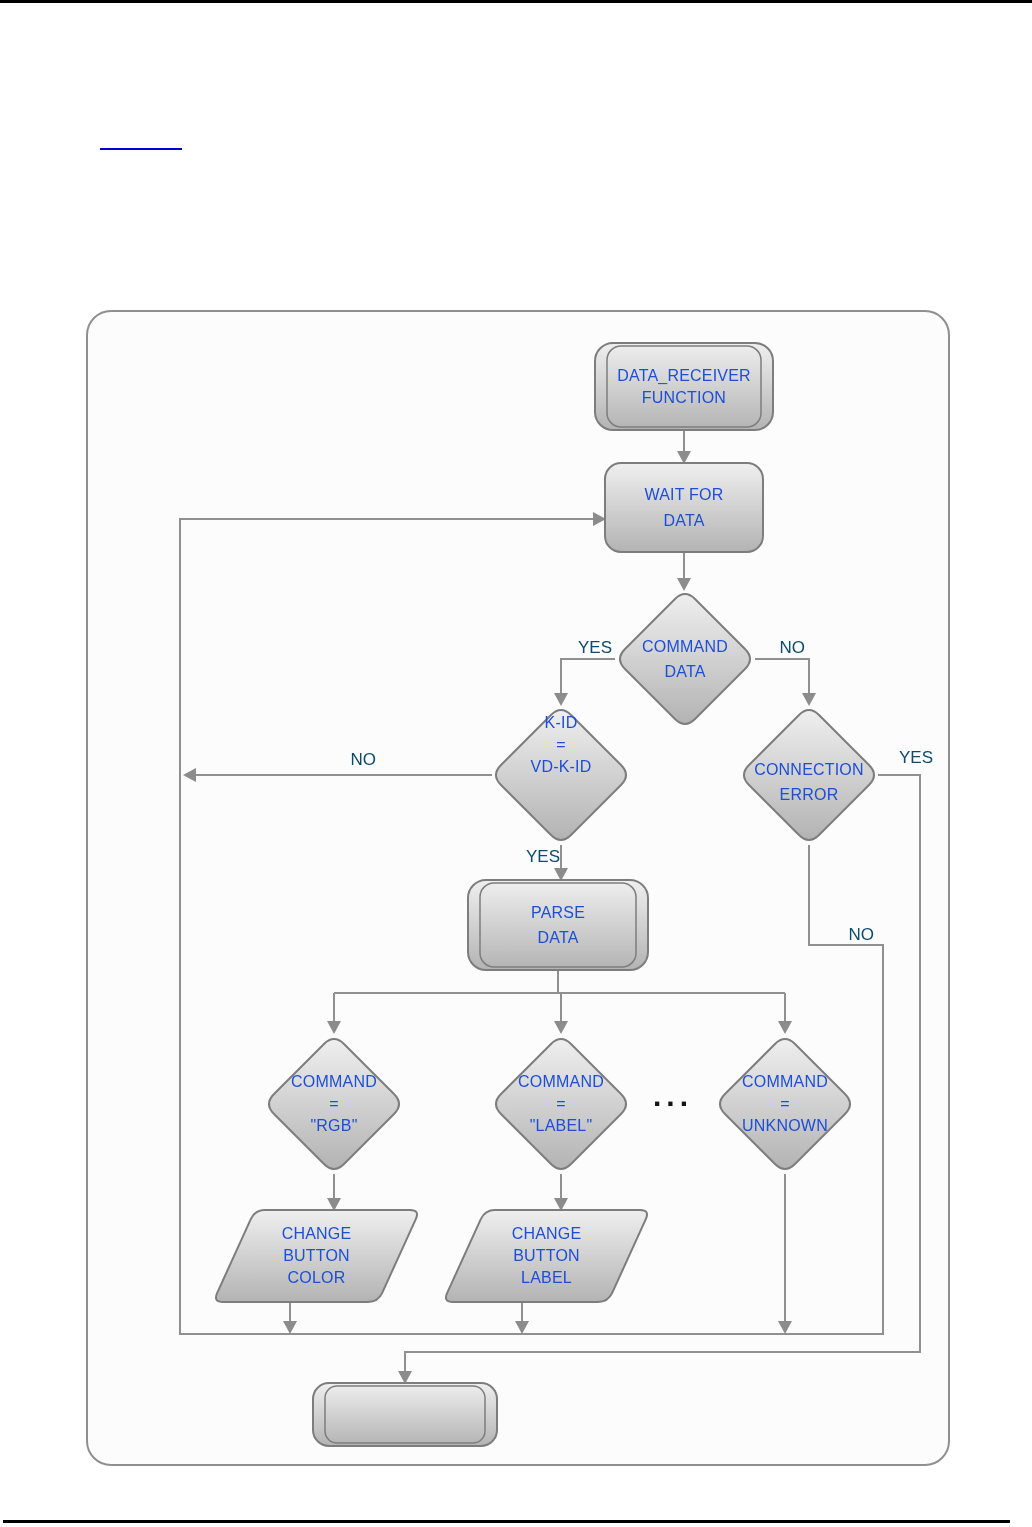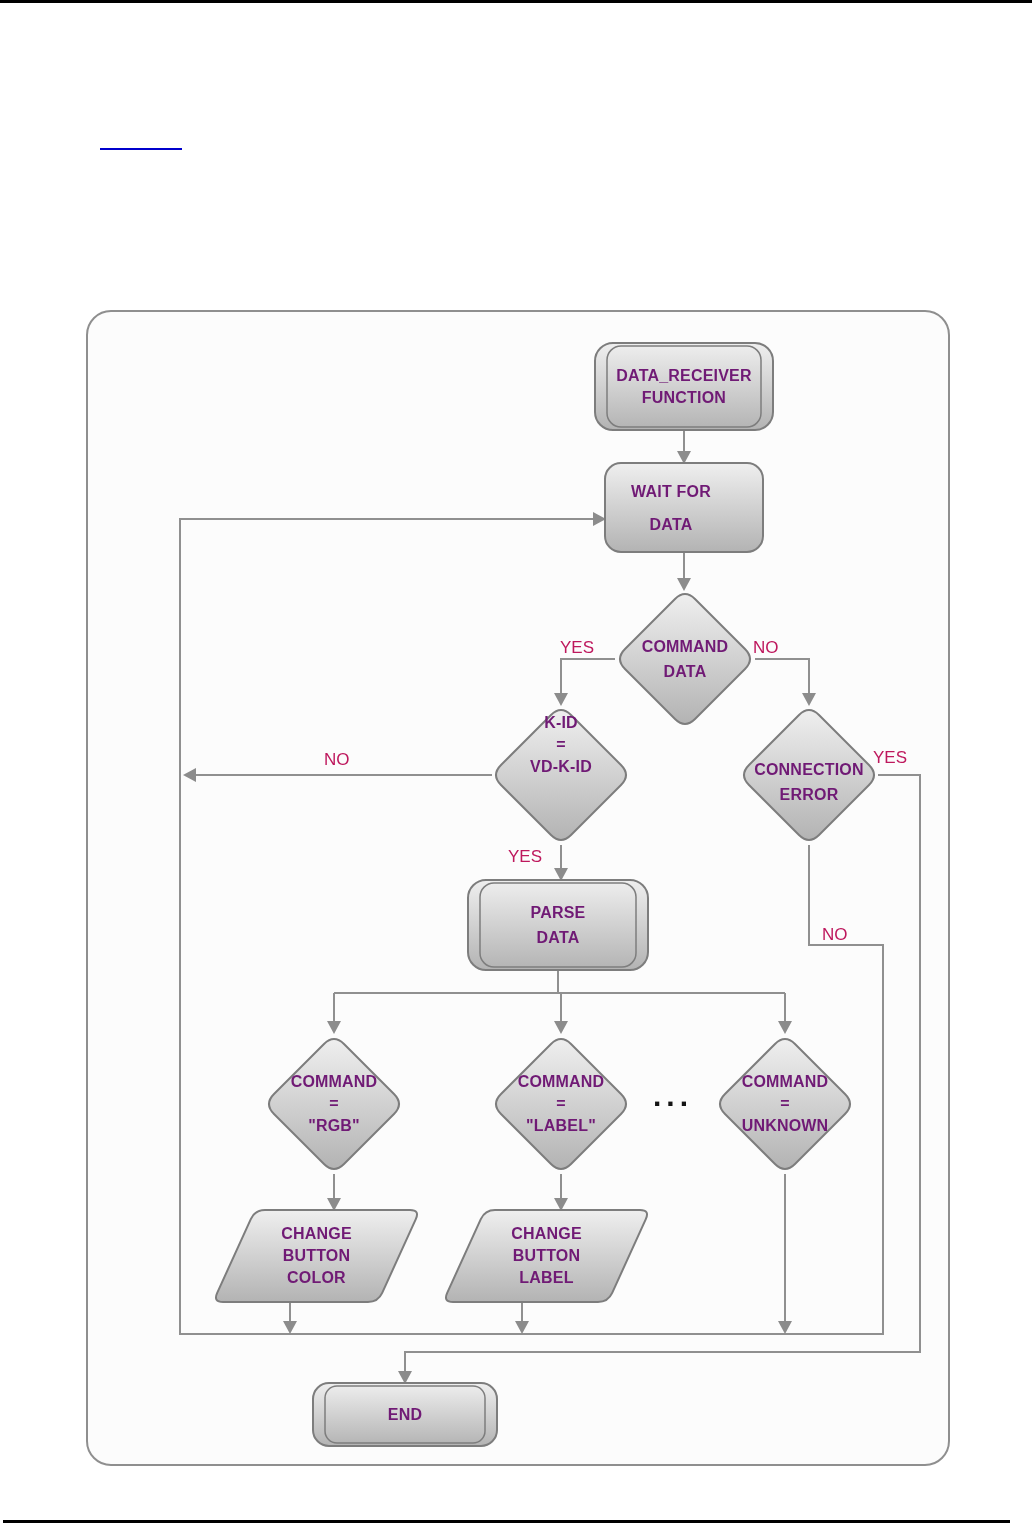--- a/index.html
+++ b/index.html
@@ -7,25 +7,25 @@
     position:relative;width:1032px;height:1527px;background:#ffffff;
     font-family:"Liberation Sans", sans-serif;overflow:hidden;
   }
   .rule{position:absolute;background:#000000;}
   .rule-top{left:0;top:0;width:1032px;height:3px;}
   .rule-bottom{left:3px;top:1520px;width:1007px;height:3px;}
   .link-underline{position:absolute;left:100px;top:148px;width:82px;height:2px;background:#0000cc;cursor:pointer;}
   svg{position:absolute;left:0;top:0;}
   .lbl{
     position:absolute;display:flex;align-items:center;justify-content:center;
-    text-align:center;color:#701a75;font-size:16px;line-height:22px;
-    white-space:pre-line;letter-spacing:0.2px;font-weight:bold;
+    text-align:center;color:#1d4ed8;font-size:16px;line-height:22px;
+    white-space:pre-line;letter-spacing:0.2px;
   }
   .edge-lbl{
-    position:absolute;color:#be185d;font-size:17px;text-align:left;
+    position:absolute;color:#0c4a6e;font-size:17px;text-align:right;
     line-height:24px;
   }
   .dots{
     position:absolute;color:#141414;font-weight:bold;font-size:30px;
     letter-spacing:5px;line-height:20px;text-align:center;
   }
 </style>
 </head>
 <body>
 
@@ -103,21 +103,21 @@
       <path d="M265,1210 L410,1210 Q420,1210 415.8,1219.1 L382.2,1292.9 Q378,1302 368,1302 L223,1302 Q213,1302 217.2,1292.9 L250.8,1219.1 Q255,1210 265,1210 Z"></path>
       <path d="M495,1210 L640,1210 Q650,1210 645.8,1219.1 L612.2,1292.9 Q608,1302 598,1302 L453,1302 Q443,1302 447.2,1292.9 L480.8,1219.1 Q485,1210 495,1210 Z"></path>
 
       <rect x="313" y="1383" width="184" height="63" rx="16"></rect>
       <rect x="325" y="1386" width="160" height="57" rx="12" fill="none" stroke-width="1.5"></rect>
     </g>
   </svg>
 
   <div class="lbl" style="left:595px;top:343px;width:178px;height:87px;">DATA_RECEIVER
 FUNCTION</div>
-  <div class="lbl" style="left:592px;top:463px;width:158px;height:89px;line-height:33px;">WAIT FOR
+  <div class="lbl" style="left:605px;top:463px;width:158px;height:89px;line-height:26px;">WAIT FOR
 DATA</div>
   <div class="lbl" style="left:615px;top:589px;width:140px;height:140px;line-height:25px;">COMMAND
 DATA</div>
   <div class="lbl" style="left:491px;top:675px;width:140px;height:140px;">K-ID
 =
 VD-K-ID</div>
   <div class="lbl" style="left:734px;top:712px;width:150px;height:140px;line-height:25px;">CONNECTION
 ERROR</div>
   <div class="lbl" style="left:468px;top:880px;width:180px;height:90px;line-height:25px;border-radius:13px;">PARSE
 DATA</div>
@@ -130,21 +130,20 @@
   <div class="lbl" style="left:715px;top:1034px;width:140px;height:140px;">COMMAND
 =
 UNKNOWN</div>
   <div class="dots" style="left:648px;top:1086px;width:50px;">...</div>
   <div class="lbl" style="left:213px;top:1210px;width:207px;height:92px;">CHANGE
 BUTTON
 COLOR</div>
   <div class="lbl" style="left:443px;top:1210px;width:207px;height:92px;">CHANGE
 BUTTON
 LABEL</div>
-  <div class="lbl" style="left:313px;top:1383px;width:184px;height:63px;">END</div>
 
   <div class="edge-lbl" style="left:560px;top:636px;width:52px;">YES</div>
   <div class="edge-lbl" style="left:753px;top:636px;width:52px;">NO</div>
   <div class="edge-lbl" style="left:324px;top:748px;width:52px;">NO</div>
   <div class="edge-lbl" style="left:508px;top:845px;width:52px;">YES</div>
   <div class="edge-lbl" style="left:873px;top:746px;width:60px;">YES</div>
   <div class="edge-lbl" style="left:822px;top:923px;width:52px;">NO</div>
 
   <div class="rule rule-bottom"></div>
 </div>

